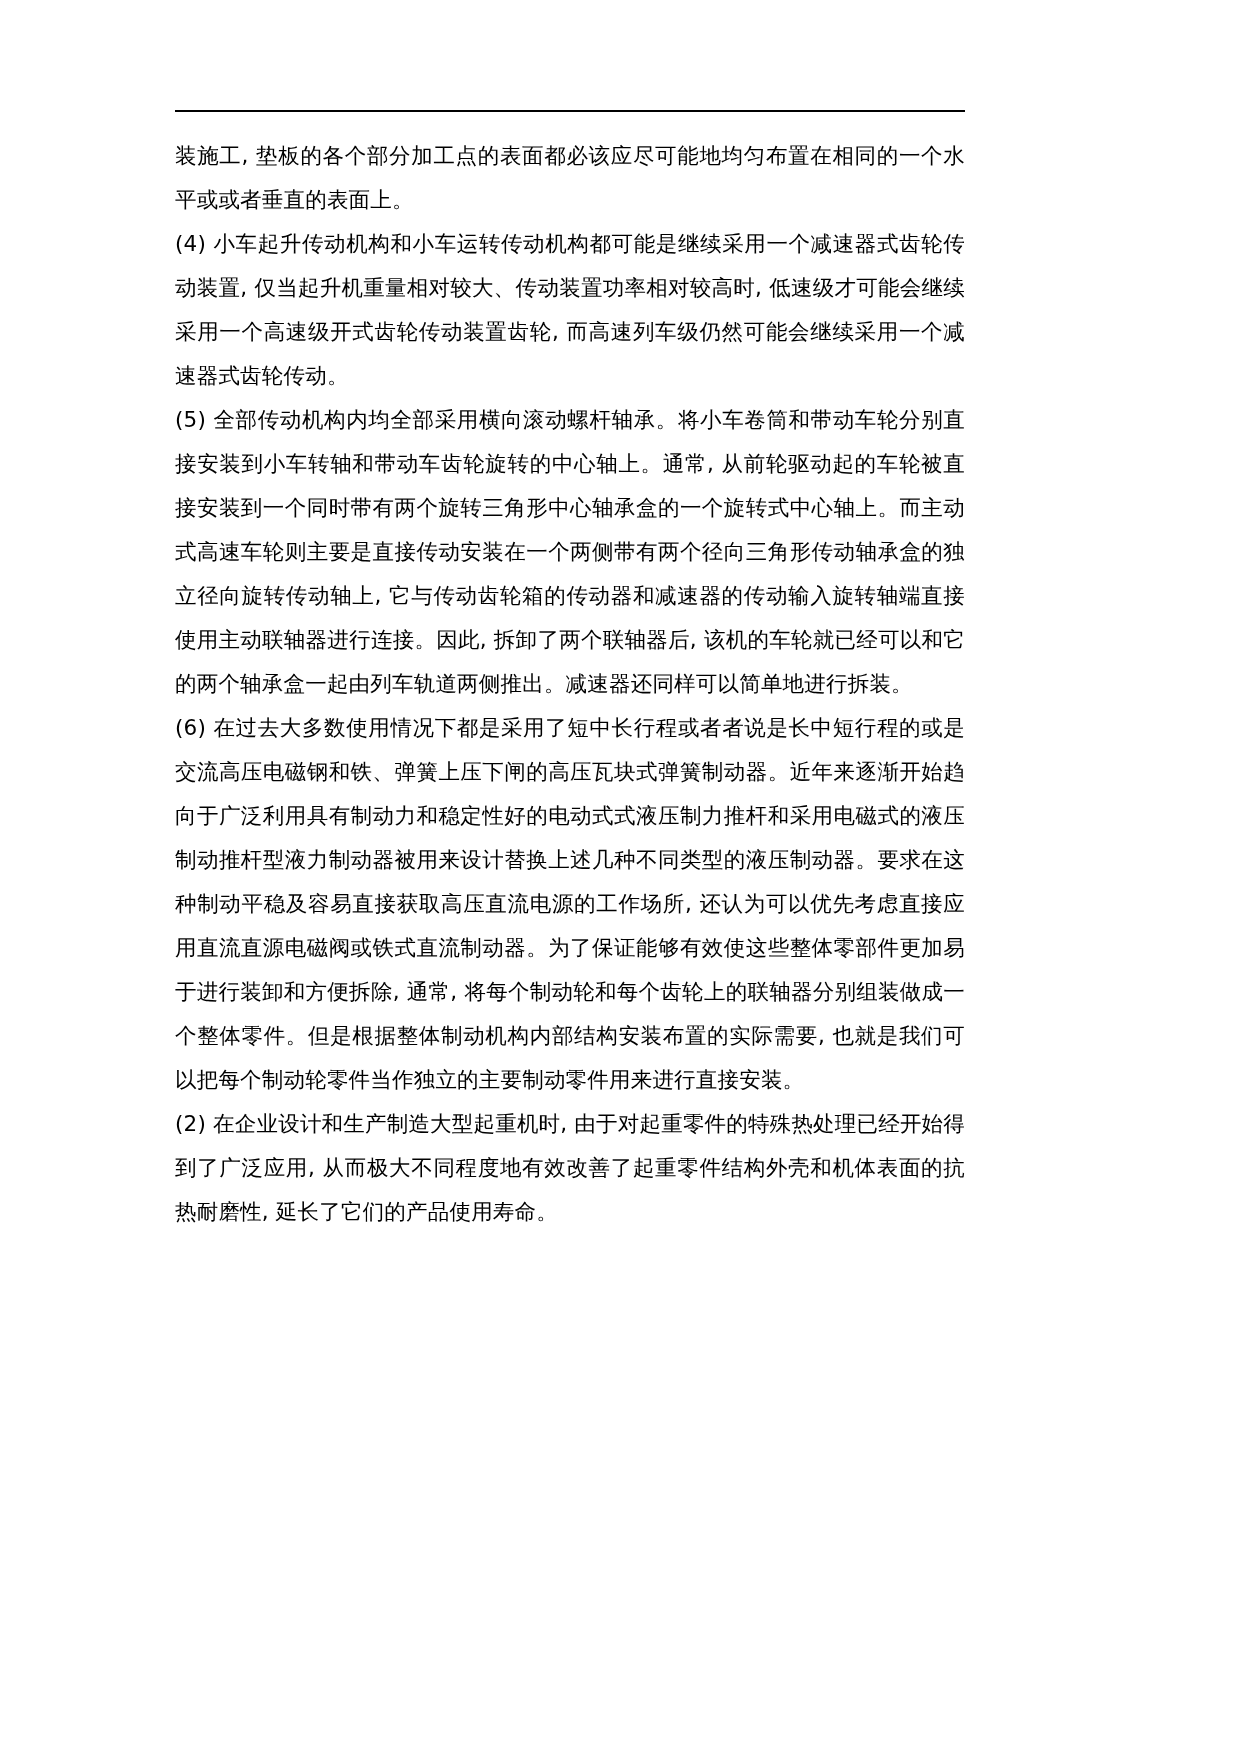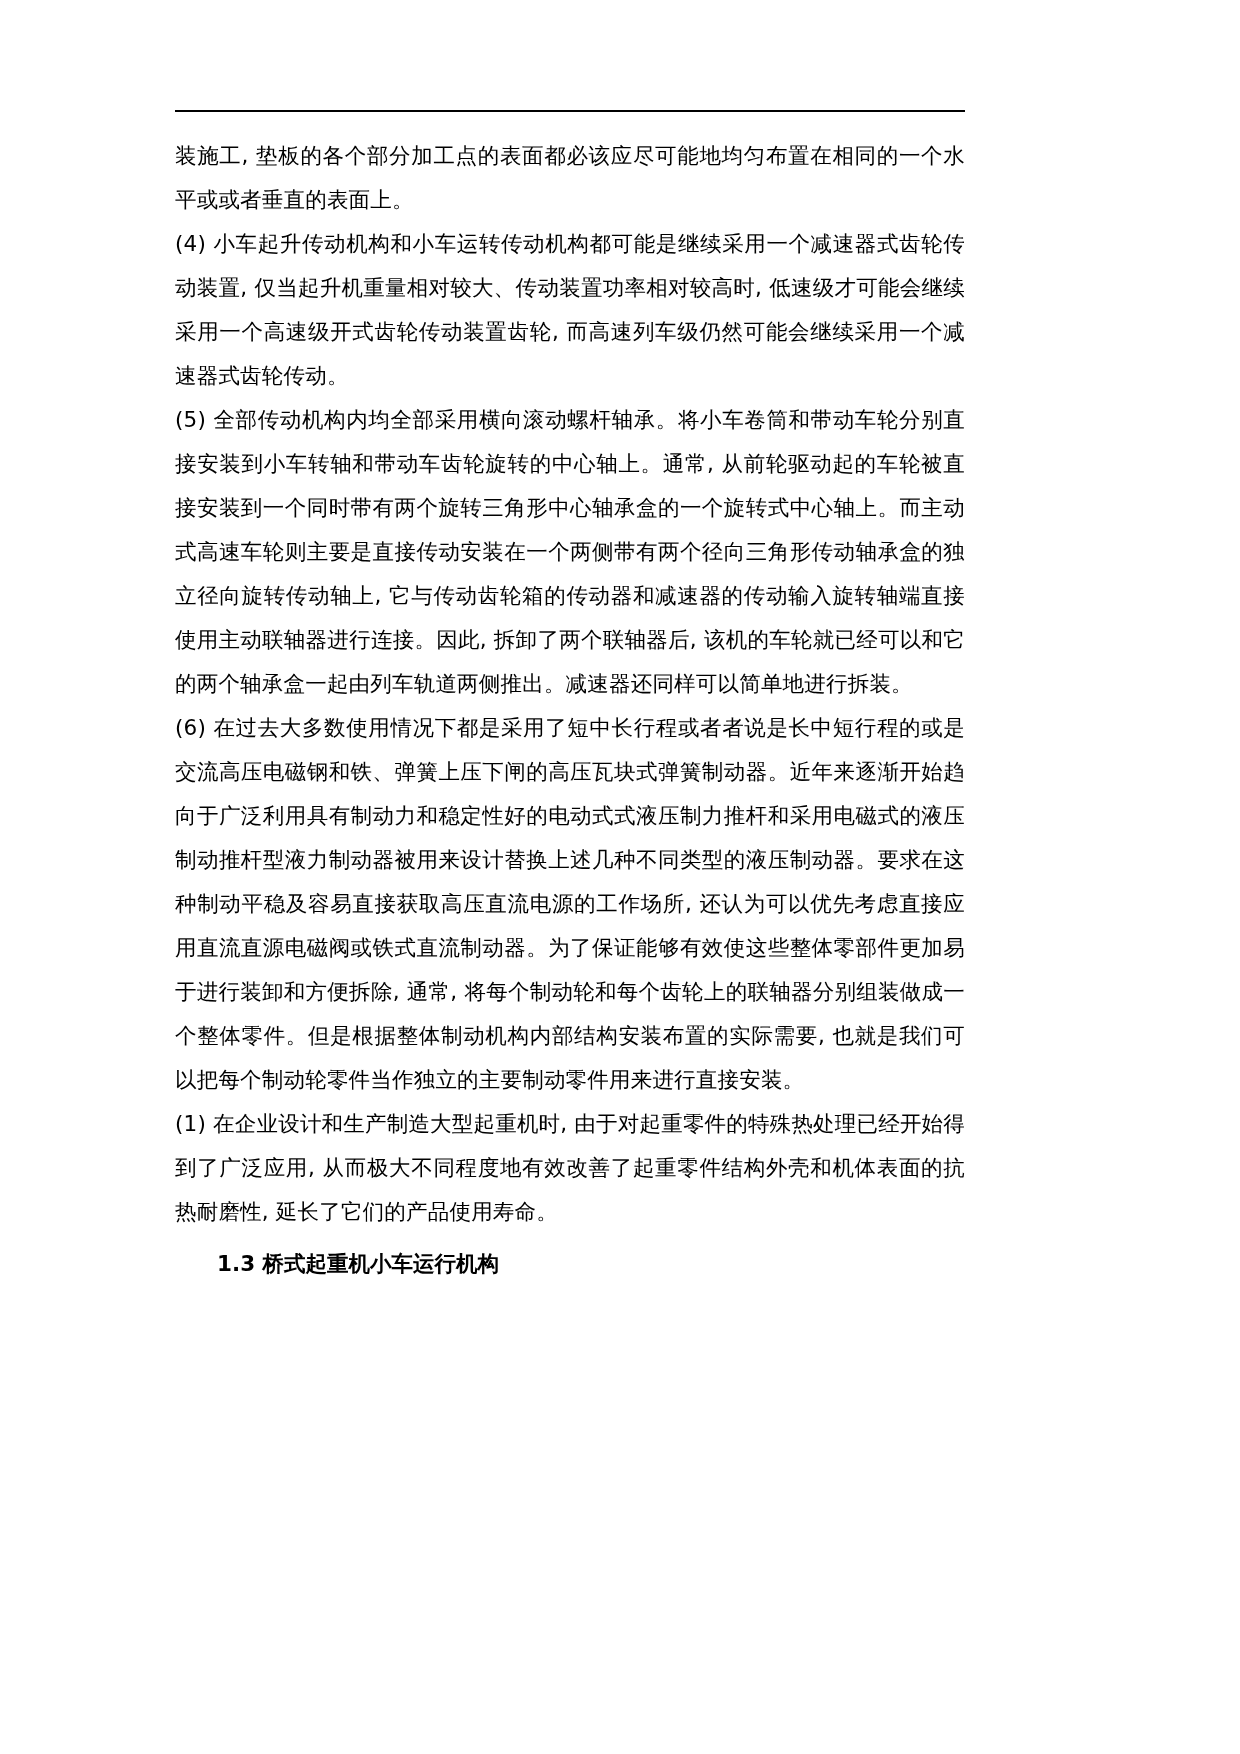--- a/index.html
+++ b/index.html
@@ -64,21 +64,20 @@
 <div class="page">
 
   <div class="content">
 
     <hr class="header-rule">
 
     <p class="para">装施工, 垫板的各个部分加工点的表面都必该应尽可能地均匀布置在相同的一个水平或或者垂直的表面上。</p>
     <p class="para">(4) 小车起升传动机构和小车运转传动机构都可能是继续采用一个减速器式齿轮传动装置, 仅当起升机重量相对较大、传动装置功率相对较高时, 低速级才可能会继续采用一个高速级开式齿轮传动装置齿轮, 而高速列车级仍然可能会继续采用一个减速器式齿轮传动。</p>
     <p class="para">(5) 全部传动机构内均全部采用横向滚动螺杆轴承。将小车卷筒和带动车轮分别直接安装到小车转轴和带动车齿轮旋转的中心轴上。通常, 从前轮驱动起的车轮被直接安装到一个同时带有两个旋转三角形中心轴承盒的一个旋转式中心轴上。而主动式高速车轮则主要是直接传动安装在一个两侧带有两个径向三角形传动轴承盒的独立径向旋转传动轴上, 它与传动齿轮箱的传动器和减速器的传动输入旋转轴端直接使用主动联轴器进行连接。因此, 拆卸了两个联轴器后, 该机的车轮就已经可以和它的两个轴承盒一起由列车轨道两侧推出。减速器还同样可以简单地进行拆装。</p>
     <p class="para">(6) 在过去大多数使用情况下都是采用了短中长行程或者者说是长中短行程的或是交流高压电磁钢和铁、弹簧上压下闸的高压瓦块式弹簧制动器。近年来逐渐开始趋向于广泛利用具有制动力和稳定性好的电动式式液压制力推杆和采用电磁式的液压制动推杆型液力制动器被用来设计替换上述几种不同类型的液压制动器。要求在这种制动平稳及容易直接获取高压直流电源的工作场所, 还认为可以优先考虑直接应用直流直源电磁阀或铁式直流制动器。为了保证能够有效使这些整体零部件更加易于进行装卸和方便拆除, 通常, 将每个制动轮和每个齿轮上的联轴器分别组装做成一个整体零件。但是根据整体制动机构内部结构安装布置的实际需要, 也就是我们可以把每个制动轮零件当作独立的主要制动零件用来进行直接安装。</p>
-    <p class="para">(1) 在企业设计和生产制造大型起重机时, 由于对起重零件的特殊热处理已经开始得到了广泛应用, 从而极大不同程度地有效改善了起重零件结构外壳和机体表面的抗热耐磨性, 延长了它们的产品使用寿命。</p>
+    <p class="para">(2) 在企业设计和生产制造大型起重机时, 由于对起重零件的特殊热处理已经开始得到了广泛应用, 从而极大不同程度地有效改善了起重零件结构外壳和机体表面的抗热耐磨性, 延长了它们的产品使用寿命。</p>
 
-    <h2 class="section-heading">1.3 桥式起重机小车运行机构</h2>
 
   </div>
 
   <div class="page-number">3</div>
 
 </div>
 
 </body></html>

